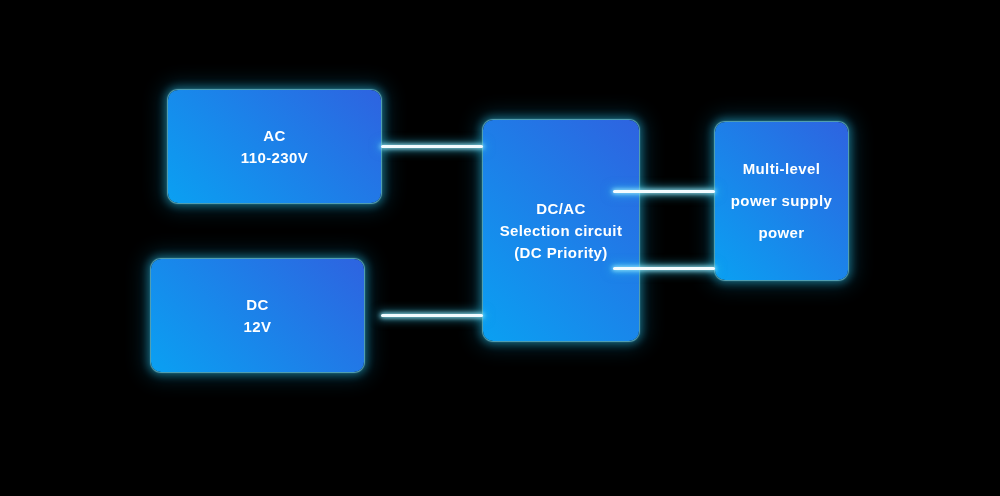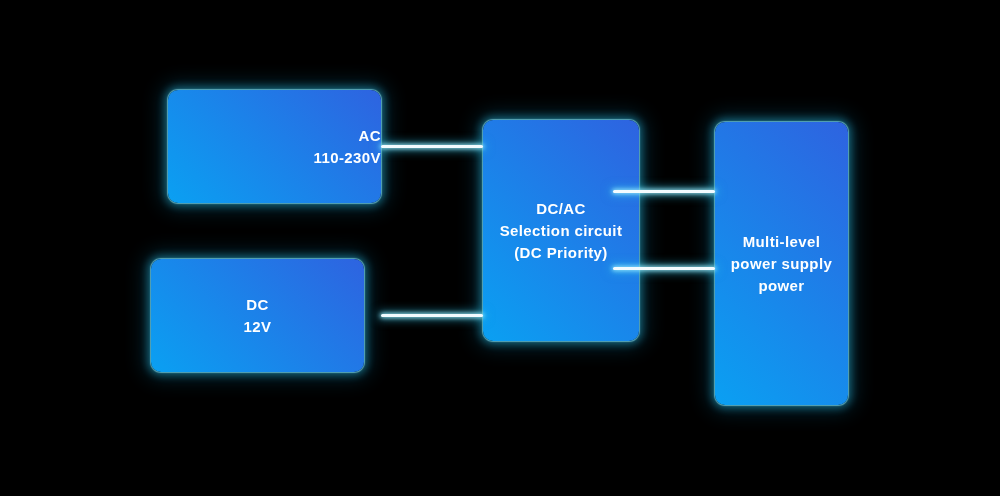--- a/index.html
+++ b/index.html
@@ -17,24 +17,24 @@
     box-shadow:
       0 0 1px 1px rgba(150,238,255,0.55),
       0 0 9px 3px rgba(45,195,235,0.45),
       0 0 20px 7px rgba(25,160,215,0.22);
     display:flex;flex-direction:column;align-items:center;justify-content:center;
     color:var(--text-color,#fff);
     font-size:15px;line-height:22px;font-weight:600;letter-spacing:0.4px;
     text-align:center;
   }
   .node .line{display:block;white-space:nowrap;}
-  .node-ac{left:168px;top:90px;width:213px;height:113px;align-items:flex-end;}
+  .node-ac{left:168px;top:90px;width:213px;height:113px;}
   .node-dc{left:151px;top:259px;width:213px;height:113px;}
   .node-selector{left:483px;top:120px;width:156px;height:221px;}
-  .node-output{left:715px;top:122px;width:133px;height:283px;}
+  .node-output{left:715px;top:122px;width:133px;height:158px;gap:10px;}
   .connector{
     position:absolute;height:3px;border-radius:2px;
     background:var(--line-color,#f2fbff);
     box-shadow:
       0 0 4px 1px rgba(160,240,255,0.85),
       0 0 10px 3px rgba(45,195,235,0.5);
   }
   .c1{left:381px;top:145px;width:102px;}
   .c2{left:381px;top:314px;width:102px;}
   .c3{left:613px;top:190px;width:102px;}

